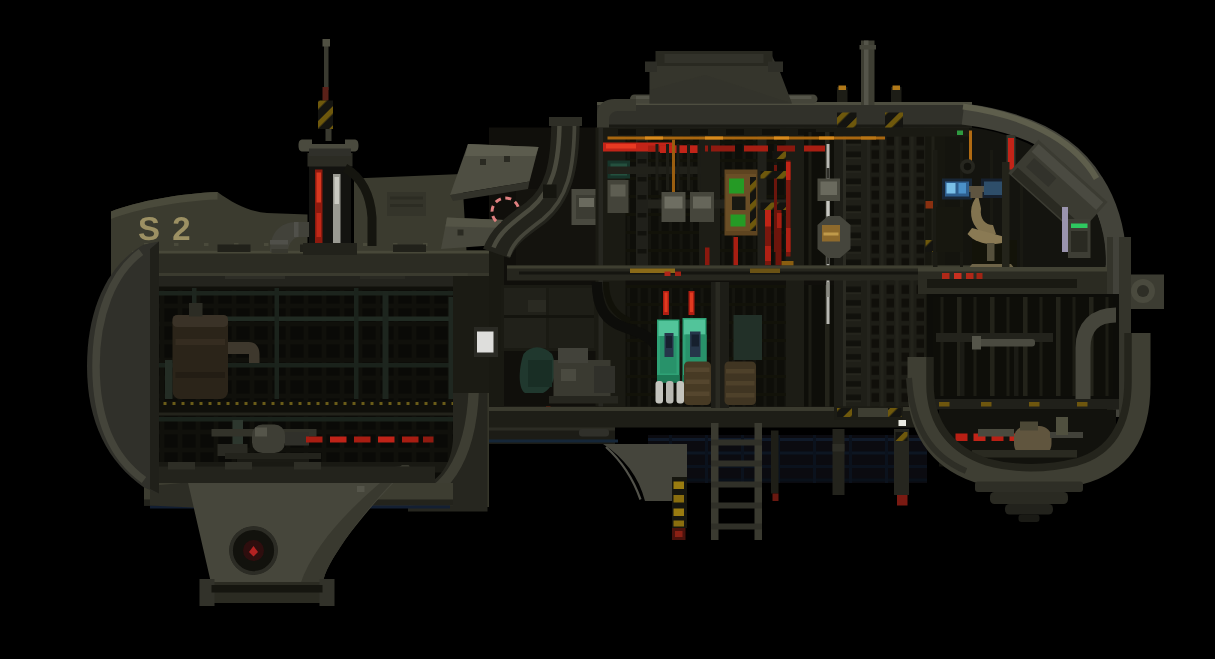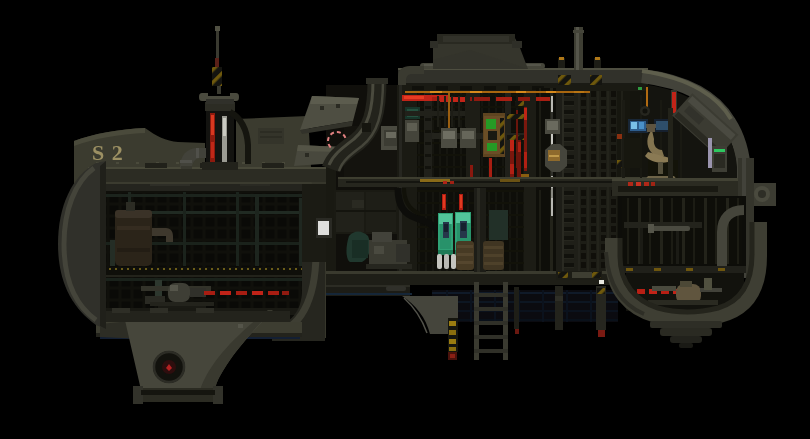--- a/index.html
+++ b/index.html
@@ -1,17 +1,17 @@
 <!DOCTYPE html>
 <html><head>
 <meta charset="utf-8">
 <style>
   html,body{margin:0;padding:0;background:#000;}
   #stage{position:relative;width:810px;height:439px;background:#000;overflow:hidden;
-         font-family:Liberation Serif, serif;}
+         font-family:Liberation Sans, sans-serif;}
   svg{position:absolute;left:0;top:0;}
 </style>
 </head>
 <body>
 <div id="stage">
 <svg width="810" height="439" viewBox="0 0 810 439">
 <defs>
   <pattern id="net" width="12" height="12" patternUnits="userSpaceOnUse">
     <rect width="12" height="12" fill="#10100b"></rect>
     <rect x="1.5" y="1.5" width="9" height="9" fill="#0a0a07"></rect>

